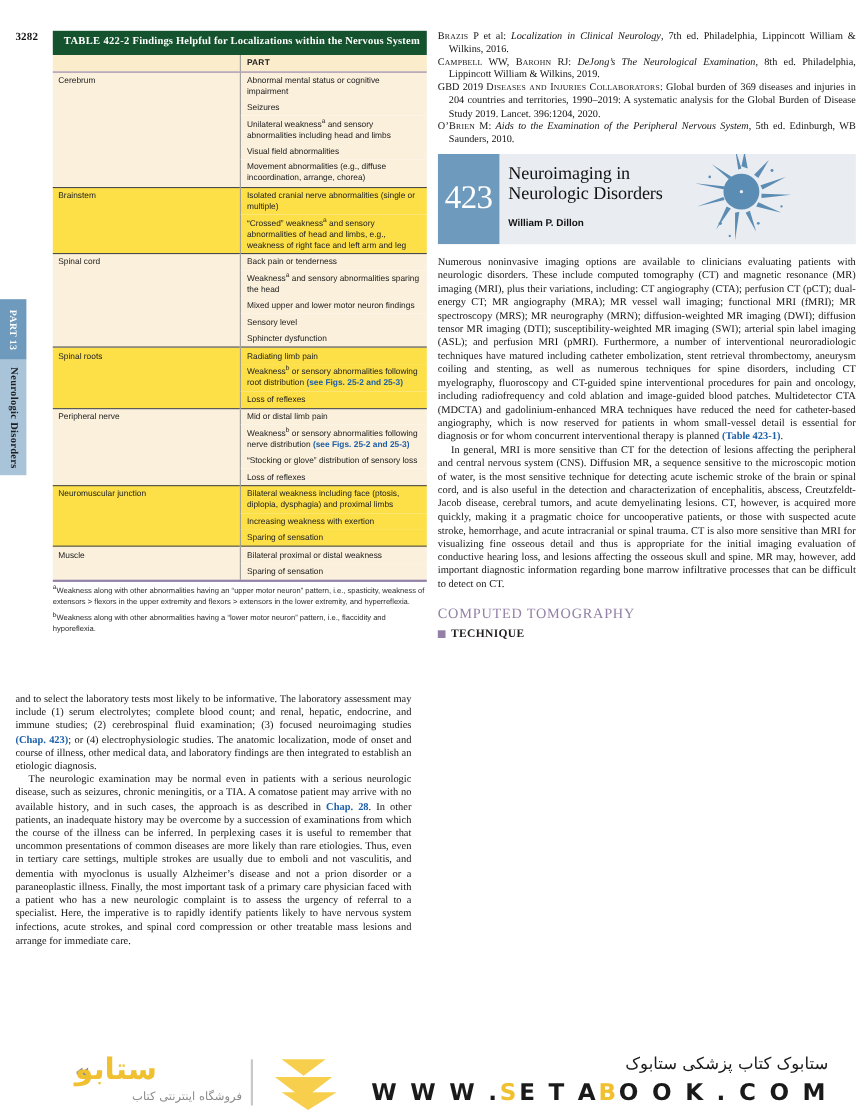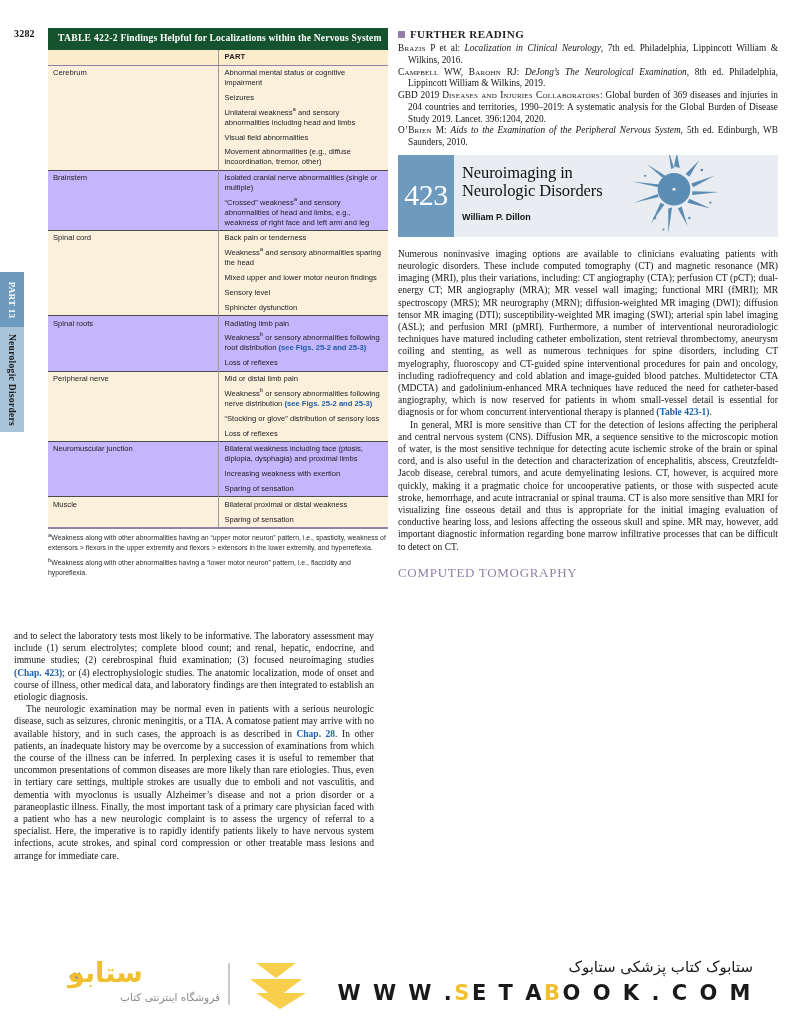--- a/index.html
+++ b/index.html
@@ -118,21 +118,21 @@
   .tbl td.c2 {
     vertical-align: top;
     padding: 2.5px 5px 2.5px 6px;
     font-size: 7.6px;
     line-height: 1.3;
     color: #222;
     border-left: .8px solid #9a9a9a;
   }
   .grp-start td { border-top: 1.3px solid #4b4b4b; }
   .shade td { background: #fbf0dc; }
-  .plain td { background: #c4b5fd; }
+  .plain td { background: #fde047; }
   .xref { color: #1d5fa8; font-weight: bold; }
   sup.fn { font-size: 6px; vertical-align: super; line-height: 0; }
   .tbl-bottom {
     width: 340px;
     height: 2.4px;
     background: #9280a6;
   }
   .tbl-notes {
     font-family: "Liberation Sans", sans-serif;
     font-size: 6.9px;
@@ -413,21 +413,21 @@
           <tr class="shade">
             <td class="c2">Seizures</td>
           </tr>
           <tr class="shade">
             <td class="c2">Unilateral weakness<sup class="fn">a</sup> and sensory abnormalities including head and limbs</td>
           </tr>
           <tr class="shade">
             <td class="c2">Visual field abnormalities</td>
           </tr>
           <tr class="shade">
-            <td class="c2">Movement abnormalities (e.g., diffuse incoordination, tremor, other)</td>
+            <td class="c2">Movement abnormalities (e.g., diffuse incoordination, arrange, chorea)</td>
           </tr>
           <tr class="plain grp-start">
             <td class="c1" rowspan="2">Brainstem</td>
             <td class="c2">Isolated cranial nerve abnormalities (single or multiple)</td>
           </tr>
           <tr class="plain">
             <td class="c2">“Crossed” weakness<sup class="fn">a</sup> and sensory abnormalities of head and limbs, e.g., weakness of right face and left arm and leg</td>
           </tr>
           <tr class="shade grp-start">
             <td class="c1" rowspan="5">Spinal cord</td>
@@ -494,24 +494,20 @@
       </div>
   </div>
 
   <div id="left-body" class="body-text">
       <p class="noind">and to select the laboratory tests most likely to be informative. The laboratory assessment may include (1) serum electrolytes; complete blood count; and renal, hepatic, endocrine, and immune studies; (2) cerebrospinal fluid examination; (3) focused neuroimaging studies <span class="xref">(Chap. 423)</span>; or (4) electrophysiologic studies. The anatomic localization, mode of onset and course of illness, other medical data, and laboratory findings are then integrated to establish an etiologic diagnosis.</p>
       <p>The neurologic examination may be normal even in patients with a serious neurologic disease, such as seizures, chronic meningitis, or a TIA. A comatose patient may arrive with no available history, and in such cases, the approach is as described in <span class="xref">Chap. 28</span>. In other patients, an inadequate history may be overcome by a succession of examinations from which the course of the illness can be inferred. In perplexing cases it is useful to remember that uncommon presentations of common diseases are more likely than rare etiologies. Thus, even in tertiary care settings, multiple strokes are usually due to emboli and not vasculitis, and dementia with myoclonus is usually Alzheimer’s disease and not a prion disorder or a paraneoplastic illness. Finally, the most important task of a primary care physician faced with a patient who has a new neurologic complaint is to assess the urgency of referral to a specialist. Here, the imperative is to rapidly identify patients likely to have nervous system infections, acute strokes, and spinal cord compression or other treatable mass lesions and arrange for immediate care.</p>
     </div>
 
   <div id="right-col">
 
-    <div class="sec-head">
-      <span class="sq"></span>
-      <span>FURTHER READING</span>
-    </div>
     <div class="ref-list" id="ref-list">
         <p><span class="sc">Brazis</span> P et al: <span class="it">Localization in Clinical Neurology</span>, 7th ed. Philadelphia, Lippincott William &amp; Wilkins, 2016.</p>
         <p><span class="sc">Campbell</span> WW, <span class="sc">Barohn</span> RJ: <span class="it">DeJong’s The Neurological Examination</span>, 8th ed. Philadelphia, Lippincott William &amp; Wilkins, 2019.</p>
         <p>GBD 2019 <span class="sc">Diseases and Injuries Collaborators</span>: Global burden of 369 diseases and injuries in 204 countries and territories, 1990–2019: A systematic analysis for the Global Burden of Disease Study 2019. Lancet. 396:1204, 2020.</p>
         <p><span class="sc">O’Brien</span> M: <span class="it">Aids to the Examination of the Peripheral Nervous System</span>, 5th ed. Edinburgh, WB Saunders, 2010.</p>
       </div>
 
     <div id="chapter-opener">
       <div class="num-box"></div>
       <div class="num">423</div>
@@ -547,20 +543,24 @@
     </div>
 
     <div id="right-body">
       <div class="body-text" id="right-paras">
           <p class="noind">Numerous noninvasive imaging options are available to clinicians evaluating patients with neurologic disorders. These include computed tomography (CT) and magnetic resonance (MR) imaging (MRI), plus their variations, including: CT angiography (CTA); perfusion CT (pCT); dual-energy CT; MR angiography (MRA); MR vessel wall imaging; functional MRI (fMRI); MR spectroscopy (MRS); MR neurography (MRN); diffusion-weighted MR imaging (DWI); diffusion tensor MR imaging (DTI); susceptibility-weighted MR imaging (SWI); arterial spin label imaging (ASL); and perfusion MRI (pMRI). Furthermore, a number of interventional neuroradiologic techniques have matured including catheter embolization, stent retrieval thrombectomy, aneurysm coiling and stenting, as well as numerous techniques for spine disorders, including CT myelography, fluoroscopy and CT-guided spine interventional procedures for pain and oncology, including radiofrequency and cold ablation and image-guided blood patches. Multidetector CTA (MDCTA) and gadolinium-enhanced MRA techniques have reduced the need for catheter-based angiography, which is now reserved for patients in whom small-vessel detail is essential for diagnosis or for whom concurrent interventional therapy is planned <span class="xref">(Table 423-1)</span>.</p>
           <p>In general, MRI is more sensitive than CT for the detection of lesions affecting the peripheral and central nervous system (CNS). Diffusion MR, a sequence sensitive to the microscopic motion of water, is the most sensitive technique for detecting acute ischemic stroke of the brain or spinal cord, and is also useful in the detection and characterization of encephalitis, abscess, Creutzfeldt-Jacob disease, cerebral tumors, and acute demyelinating lesions. CT, however, is acquired more quickly, making it a pragmatic choice for uncooperative patients, or those with suspected acute stroke, hemorrhage, and acute intracranial or spinal trauma. CT is also more sensitive than MRI for visualizing fine osseous detail and thus is appropriate for the initial imaging evaluation of conductive hearing loss, and lesions affecting the osseous skull and spine. MR may, however, add important diagnostic information regarding bone marrow infiltrative processes that can be difficult to detect on CT.</p>
         </div>
 
       <div class="head1">COMPUTED TOMOGRAPHY</div>
 
+      <div class="head2">
+        <span class="sq"></span>
+        <span>TECHNIQUE</span>
+      </div>
 
     </div>
   </div>
 
   <div id="footer">
     <div class="logo-wrap">
       <div class="logo-chev">«</div>
       <div class="logo-fa">ستابو</div>
       <div class="logo-sub">فروشگاه اینترنتی کتاب</div>
       <div class="divider"></div>

